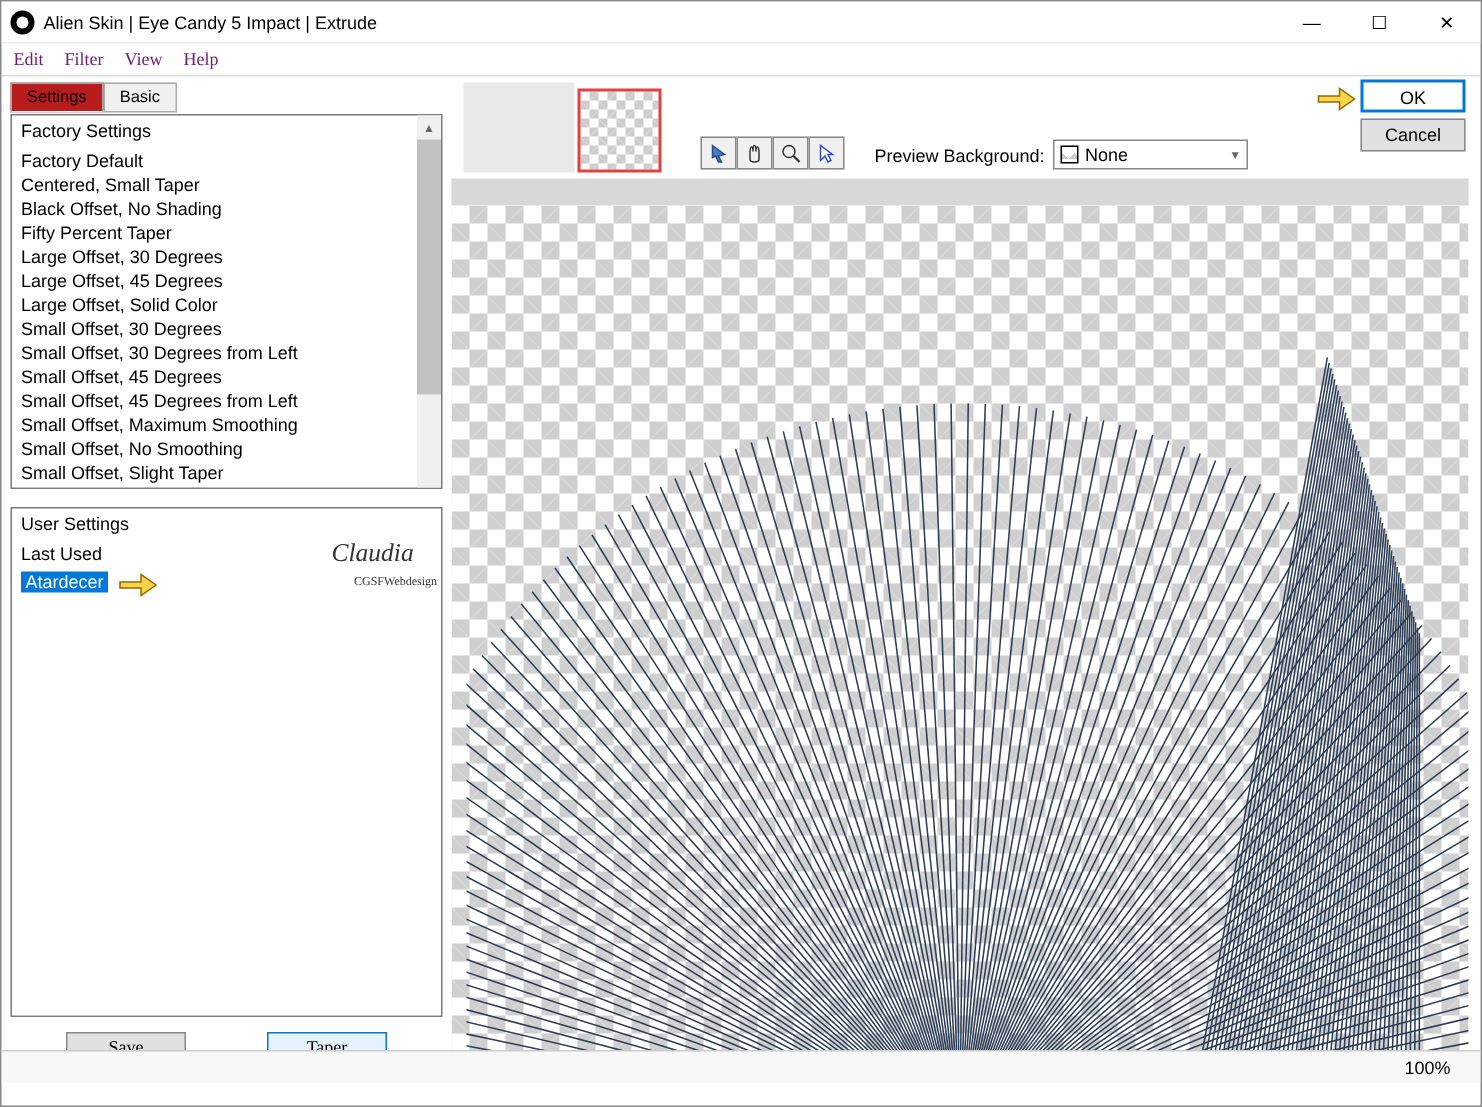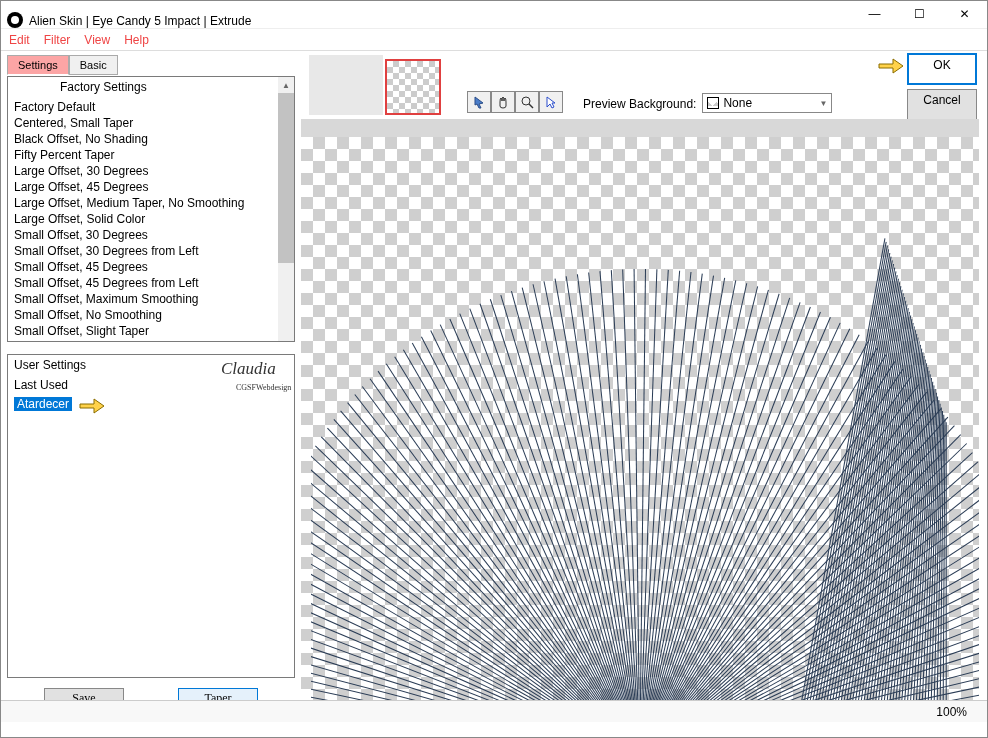--- a/index.html
+++ b/index.html
@@ -1,41 +1,41 @@
 <!DOCTYPE html>
 <html><head>
 <meta charset="utf-8">
 <style>
 * { box-sizing: border-box; margin: 0; padding: 0; font-family: "Segoe UI", Tahoma, sans-serif; font-size: 12px; }
 body { background: #fff; width: 988px; height: 738px; border: 1px solid #888; position: relative; overflow: hidden; }
 
 
-.titlebar { height: 28px; background: #fff; display: flex; align-items: flex-end; padding-left: 6px; border-bottom: 1px solid #eee; }
+.titlebar { height: 28px; background: #fff; display: flex; align-items: center; padding-left: 6px; border-bottom: 1px solid #eee; }
 .titlebar .app-icon { width: 16px; height: 16px; background: #000; border-radius: 50%; margin-right: 6px; position: relative; }
 .titlebar .app-icon::after { content: ""; position: absolute; width: 8px; height: 8px; background: #fff; border-radius: 50%; top: 4px; left: 4px; }
 .titlebar .title { flex: 1; color: #000; }
 .titlebar .win-controls { display: flex; }
 .titlebar .win-btn { width: 45px; height: 28px; display: flex; align-items: center; justify-content: center; color: #000; }
 
 
 .menubar { height: 22px; display: flex; align-items: center; padding-left: 8px; gap: 14px; border-bottom: 1px solid #ddd; }
-.menubar span { color: #ef4444; }
+.menubar span { color: #701a75; font-family: Liberation Serif, serif; }
 
 
 .main { display: flex; height: calc(100% - 28px - 22px - 22px); }
 
 
 .leftpanel { width: 300px; display: flex; flex-direction: column; padding: 4px 6px 6px 6px; }
 .tabs { display: flex; margin-bottom: 2px; }
 .tab { padding: 3px 10px; border: 1px solid #aaa; background: #f0f0f0; margin-right: 0; font-size: 11px; }
-.tab.active { background: #fca5a5; border-bottom: 1px solid #fff; position: relative; z-index: 1; text-align: center; }
+.tab.active { background: #b91c1c; border-bottom: 1px solid #fff; position: relative; z-index: 1; text-align: center; }
 .tab:not(.active) { border-bottom: 1px solid #aaa; }
 
 .settings-box { flex: 0 0 auto; border: 1px solid #7a7a7a; margin-top: -1px; padding: 0; position: relative; }
-.settings-header { padding: 3px 6px; border-bottom: 0; margin-left: 46px; }
+.settings-header { padding: 3px 6px; border-bottom: 0; }
 .settings-list { max-height: 258px; overflow-y: auto; padding: 2px 0; }
 .settings-list .item { padding: 1px 6px; white-space: nowrap; overflow: hidden; }
 .scrollbar-fake { position: absolute; right: 0; top: 0; bottom: 0; width: 16px; background: #f0f0f0; }
 .scrollbar-thumb { position: absolute; right: 0; top: 16px; width: 16px; height: 170px; background: #c2c2c2; }
 .scrollbar-arrow { position: absolute; right: 0; width: 16px; height: 16px; background: #f0f0f0; display: flex; align-items: center; justify-content: center; font-size: 8px; color: #666; }
 .scrollbar-arrow.top { top: 0; }
 
 .user-box { border: 1px solid #7a7a7a; margin-top: 12px; padding: 0; flex: 1; position: relative; }
 .user-header { padding: 3px 6px; }
 .user-list { padding: 2px 0; }
@@ -64,21 +64,21 @@
 .tool-btn { width: 24px; height: 22px; border: 1px solid #888; background: #f0f0f0; display: flex; align-items: center; justify-content: center; font-size: 13px; }
 .preview-label { margin-left: 14px; margin-bottom: 4px; }
 .preview-select { border: 1px solid #888; padding: 1px 4px; width: 130px; height: 20px; display: flex; align-items: center; margin-bottom: 2px; }
 .preview-select .swatch { width: 12px; height: 12px; border: 1px solid #000; background-image: 
   linear-gradient(45deg, #ccc 25%, transparent 25%), 
   linear-gradient(-45deg, #ccc 25%, transparent 25%);
   background-size: 8px 8px; margin-right: 4px; }
 .preview-select .dd { margin-left: auto; font-size: 8px; color: #666; }
 
 .action-btns { position: absolute; right: 10px; top: 2px; display: flex; flex-direction: column; gap: 4px; }
-.action-btn { width: 70px; height: 32px; border: 1px solid #888; background: #e1e1e1; text-align: center; line-height: 20px; }
+.action-btn { width: 70px; height: 22px; border: 1px solid #888; background: #e1e1e1; text-align: center; line-height: 20px; }
 .action-btn.ok { border: 2px solid #0078d7; background: #fff; position: relative; }
 
 .pointer-hand { position: absolute; width: 28px; height: 20px; }
 .pointer-hand svg { width: 100%; height: 100%; }
 
 
 .preview-wrap { flex: 1; margin: 2px 8px 6px 0; position: relative; overflow: hidden; border-top: 18px solid #d8d8d8; border-left: 0; }
 .preview-canvas { width: 100%; height: 100%; 
   background-image: 
   linear-gradient(45deg, #cfcfcf 25%, transparent 25%), 
@@ -133,21 +133,20 @@
 
     <div class="settings-box">
       <div class="settings-header">Factory Settings</div>
       <div class="settings-list">
         <div class="item">Factory Default</div>
         <div class="item">Centered, Small Taper</div>
         <div class="item">Black Offset, No Shading</div>
         <div class="item">Fifty Percent Taper</div>
         <div class="item">Large Offset, 30 Degrees</div>
         <div class="item">Large Offset, 45 Degrees</div>
-        <div class="item">Large Offset, Medium Taper, No Smoothing</div>
         <div class="item">Large Offset, Solid Color</div>
         <div class="item">Small Offset, 30 Degrees</div>
         <div class="item">Small Offset, 30 Degrees from Left</div>
         <div class="item">Small Offset, 45 Degrees</div>
         <div class="item">Small Offset, 45 Degrees from Left</div>
         <div class="item">Small Offset, Maximum Smoothing</div>
         <div class="item">Small Offset, No Smoothing</div>
         <div class="item">Small Offset, Slight Taper</div>
       </div>
       <div class="scrollbar-fake">

